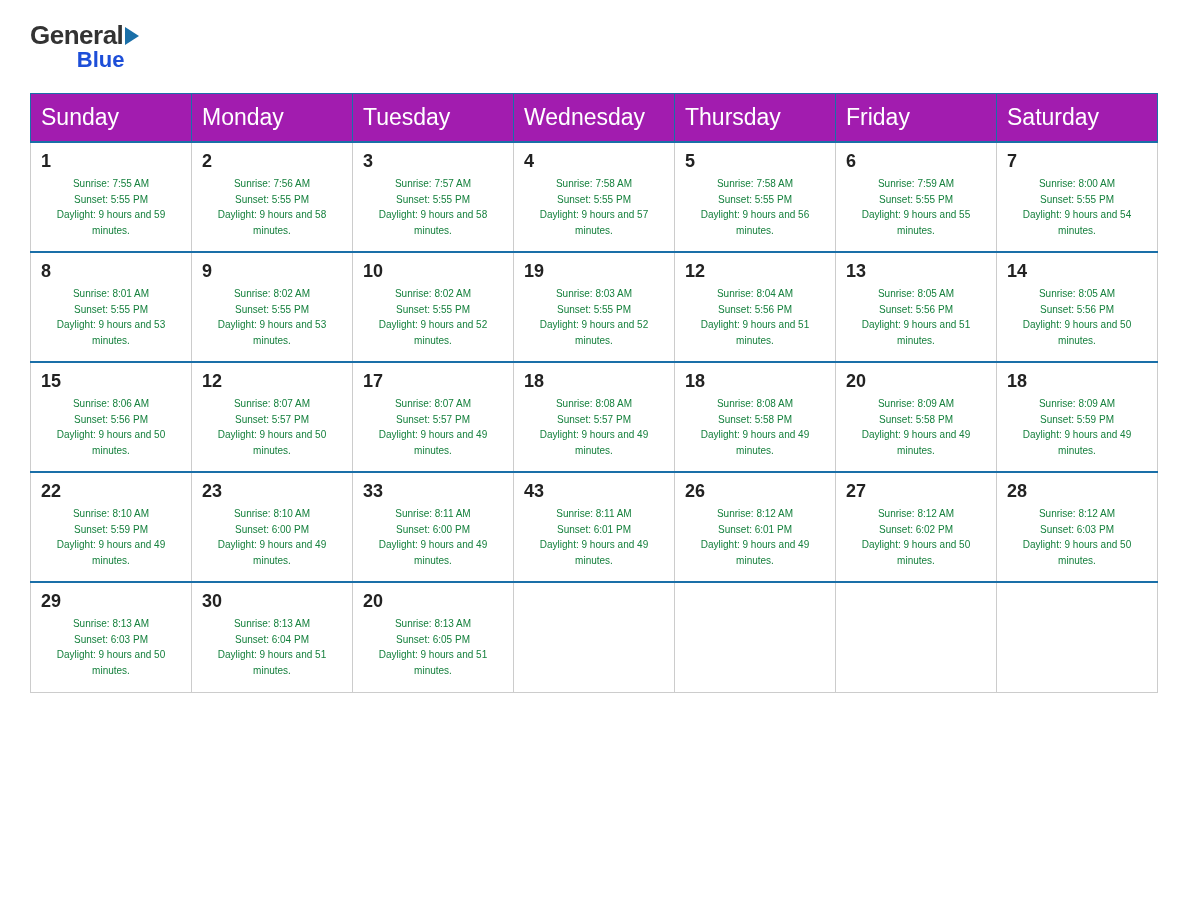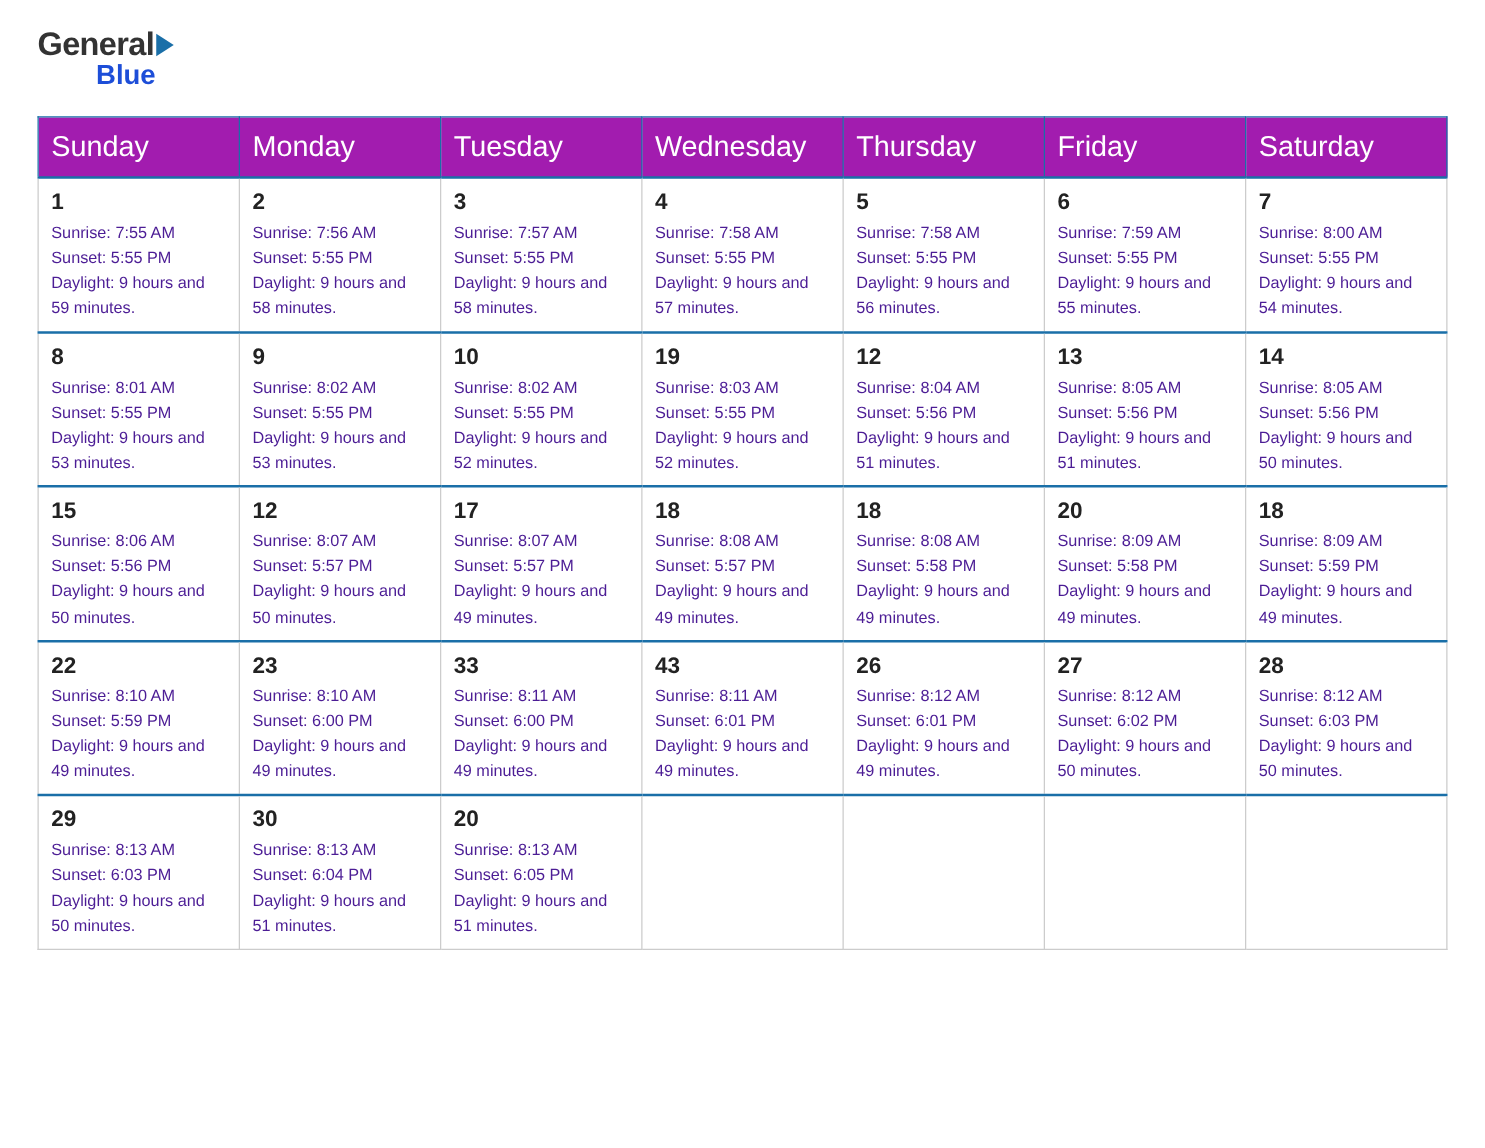--- a/index.html
+++ b/index.html
@@ -55,23 +55,24 @@
       height: 110px;
     }
     .day-number {
       font-size: 18px;
       font-weight: bold;
       color: #222;
       display: block;
       margin-bottom: 4px;
     }
     .day-info {
-      font-size: 13px;
+      font-size: 10px;
       line-height: 1.55;
-      color: #4c1d95;
+      color: #15803d;
+      text-align: center;
     }
     .logo-text-wrap {
       display: flex;
       flex-direction: column;
     }
     .logo-line1 {
       font-size: 26px;
       font-weight: bold;
       color: #333;
       letter-spacing: -0.5px;

